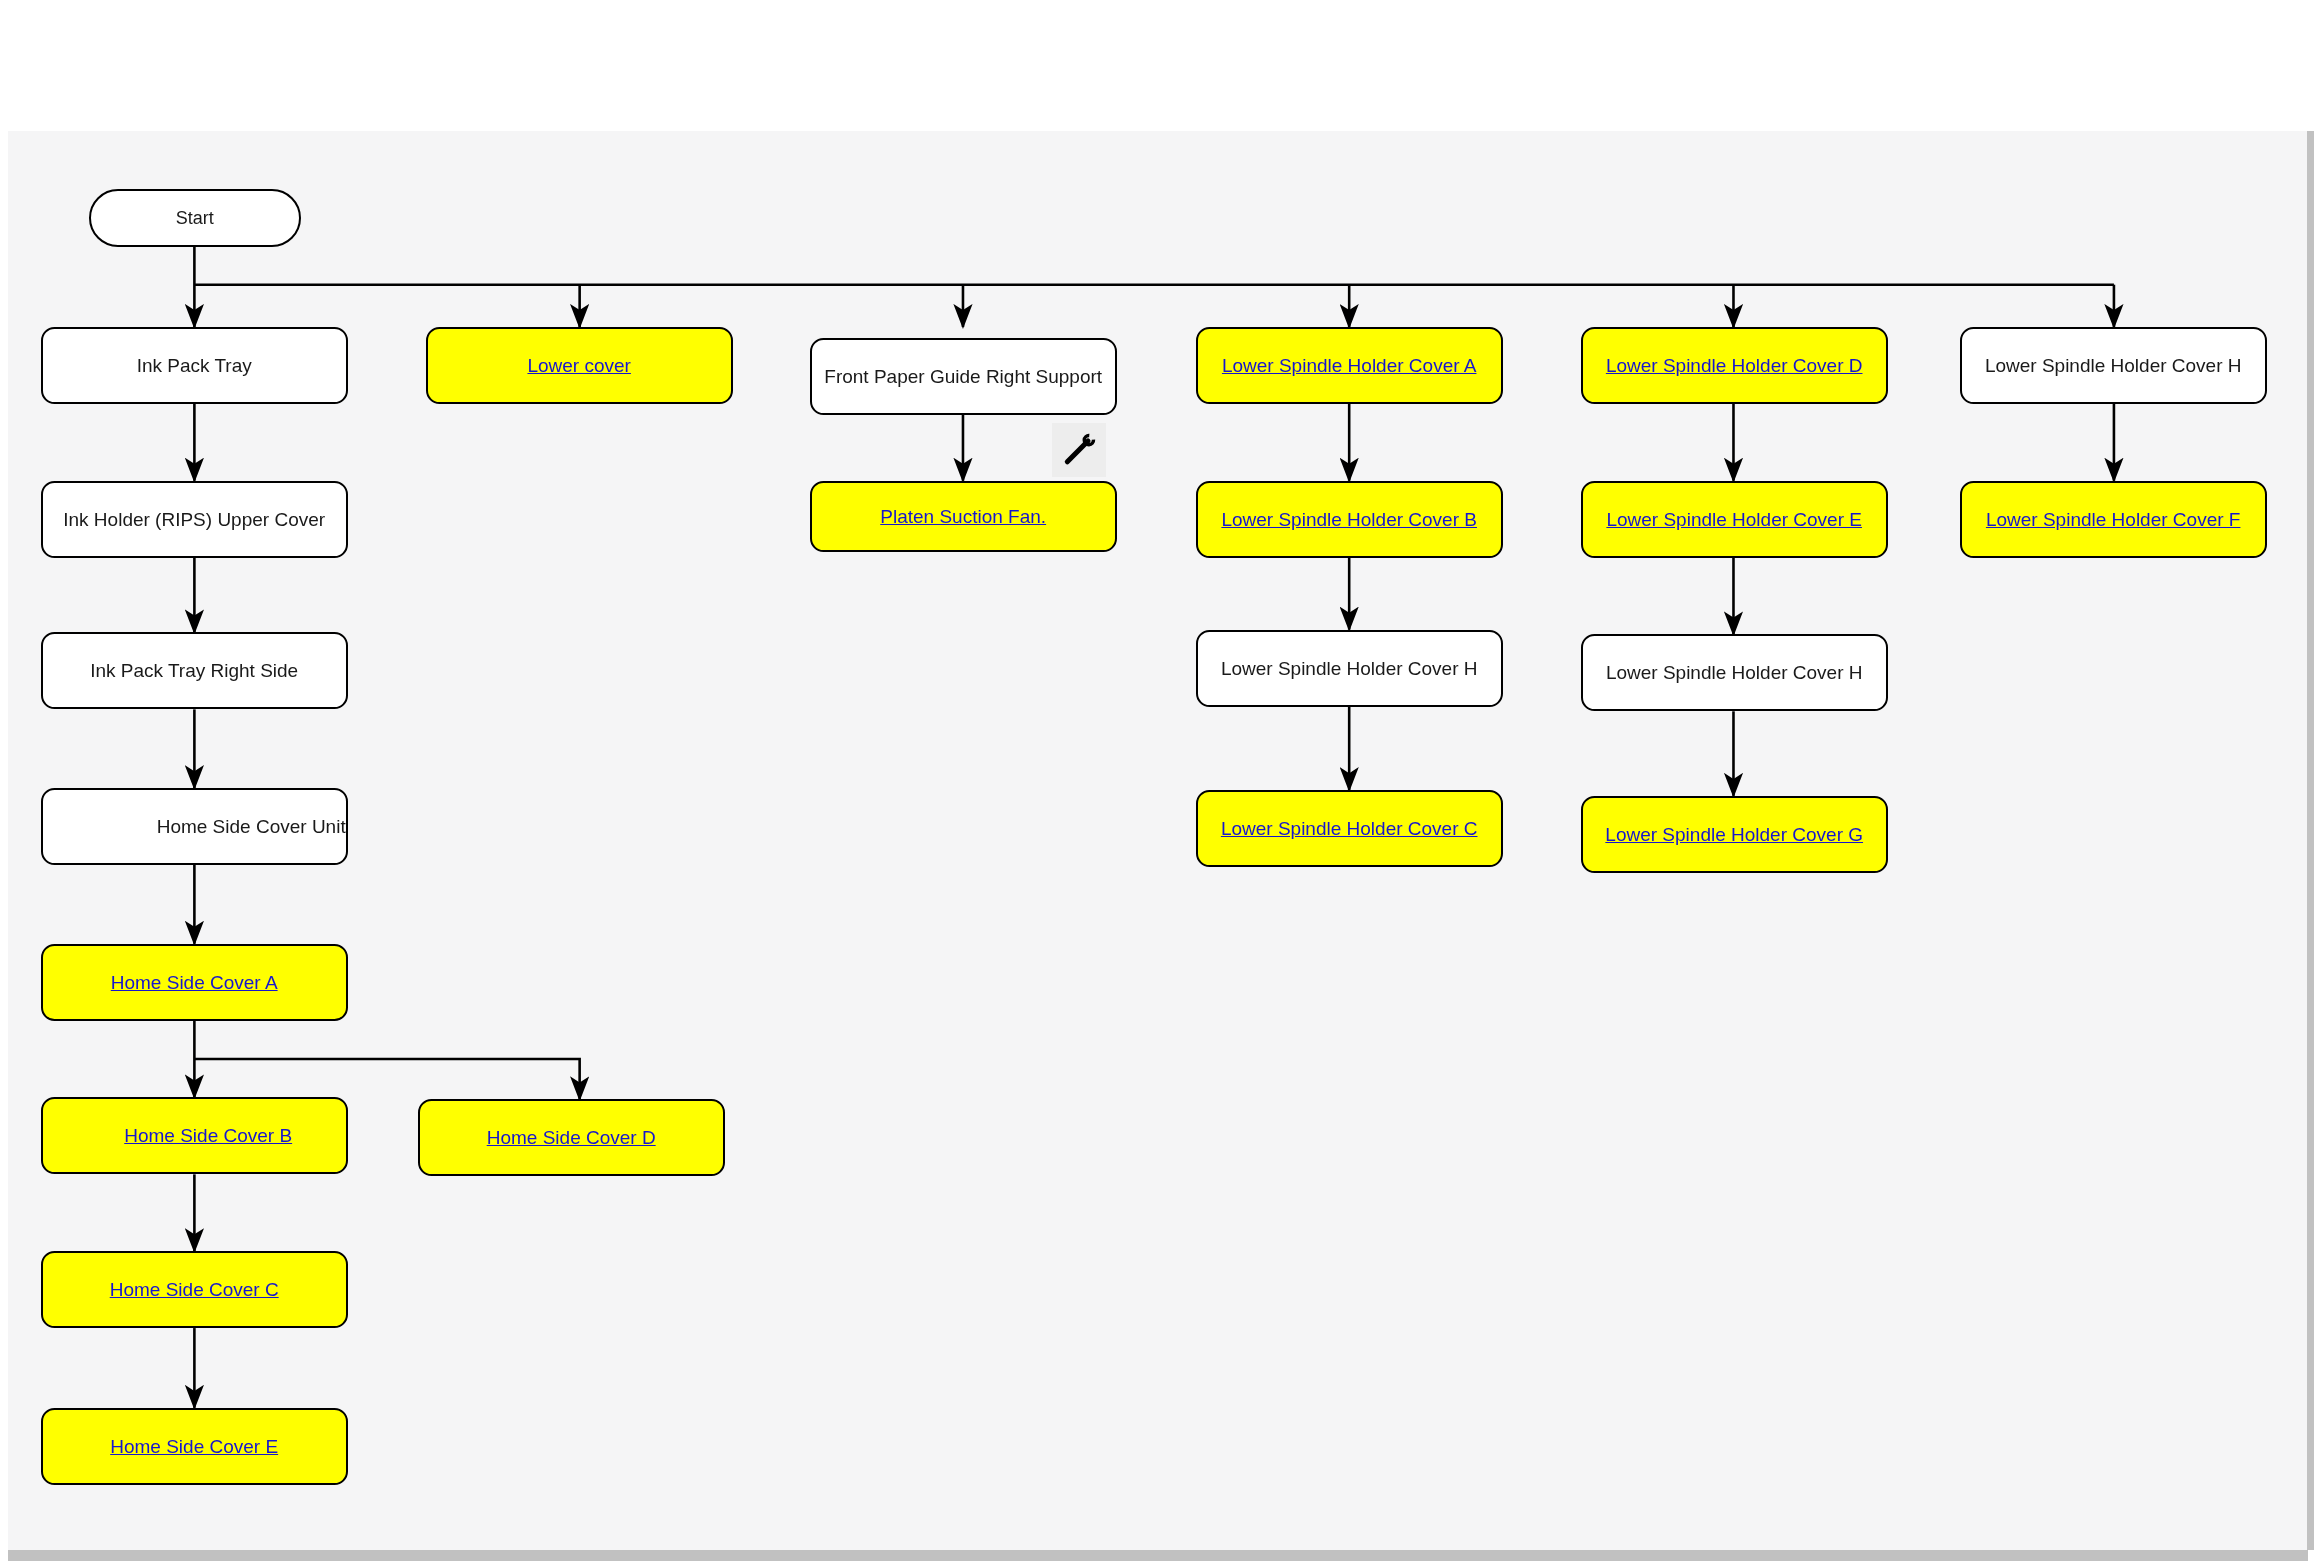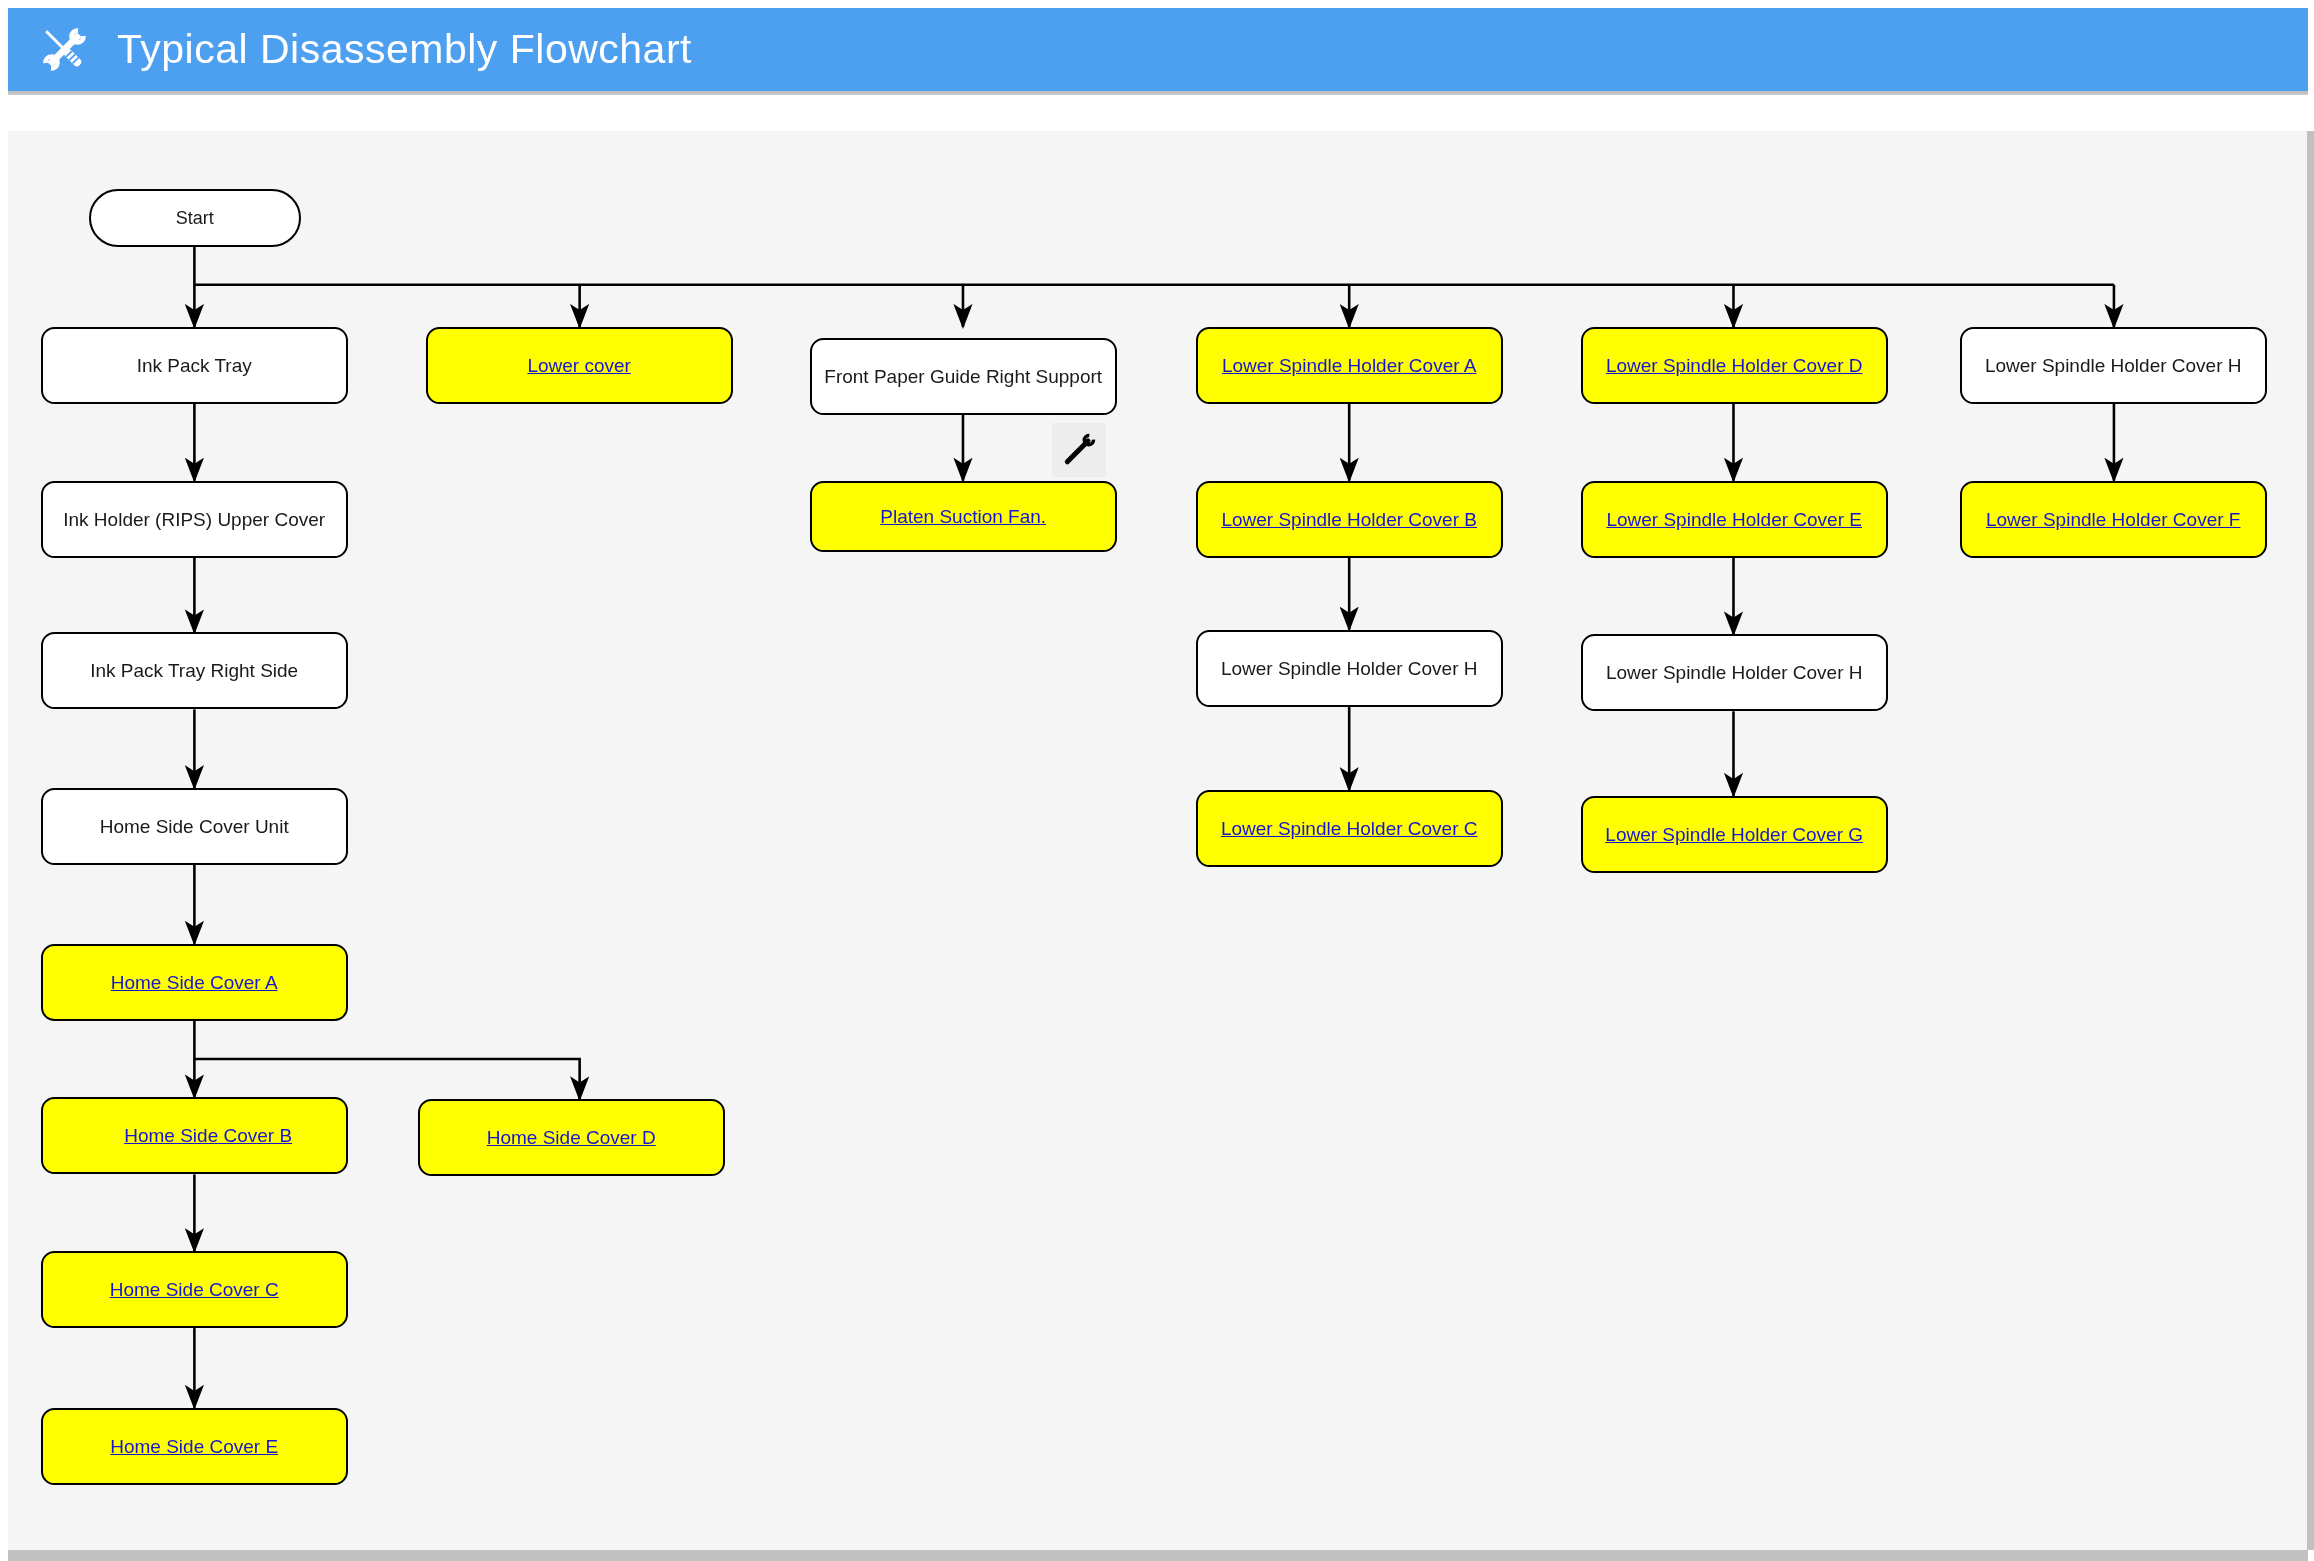--- a/index.html
+++ b/index.html
@@ -19,40 +19,20 @@
   .node.link a{color:#1616CE;text-decoration:underline;cursor:pointer;}
   .wrench-note{position:absolute;background:#EDEDED;display:flex;align-items:center;justify-content:center;}
   .vscroll{position:absolute;right:0;top:131px;width:6.7px;height:1419px;background:#C1C1C1;}
   .hscroll{position:absolute;left:7.7px;top:1550px;width:2300px;height:10.6px;background:#C1C1C1;}
 </style>
 </head>
 <body>
 
 <div class="page">
 
-  <div class="header">
-    <svg class="tools-icon" width="71" height="71" viewBox="-85 -85 170 170">
-
-      <g transform="rotate(45)" fill="#ffffff">
-        <rect x="-62" y="-3.5" width="56" height="7"></rect>
-        <rect x="-6" y="-6.5" width="10" height="13"></rect>
-        <rect x="4" y="-10" width="48" height="20" rx="9"></rect>
-        <rect x="13" y="-10" width="4.5" height="20" fill="#4D9FEF"></rect>
-        <rect x="24" y="-10" width="4.5" height="20" fill="#4D9FEF"></rect>
-        <rect x="35" y="-10" width="4.5" height="20" fill="#4D9FEF"></rect>
-      </g>
-
-      <g transform="rotate(-45)" fill="#ffffff">
-        <rect x="-50" y="-8" width="100" height="16"></rect>
-        <path d="M59.3,12.9 A20,20 0 1 1 59.3,-12.9 L50.9,-5.8 A9,9 0 1 0 50.9,5.8 Z"></path>
-        <path d="M-59.3,12.9 A20,20 0 1 0 -59.3,-12.9 L-50.9,-5.8 A9,9 0 1 1 -50.9,5.8 Z"></path>
-      </g>
-    </svg>
-    <h1>Typical Disassembly Flowchart</h1>
-  </div>
 
   <div class="canvas">
     <svg id="edge-layer" class="edges" width="2300" height="1419" viewBox="0 0 2394 1477">
       <defs>
         <marker id="arrow" viewBox="0 0 13 10" refX="12" refY="5" markerWidth="26" markerHeight="20" markerUnits="userSpaceOnUse" orient="auto">
           <polygon points="0,0 13,5 0,10 3.2,5" fill="#000000"></polygon>
         </marker>
       </defs>
     <path d="M194,120 L194,204" fill="none" stroke="#000000" stroke-width="2.7" marker-end="url(#arrow)"></path>
         <path d="M194,160 L2192,160" fill="none" stroke="#000000" stroke-width="2.7"></path>
@@ -84,21 +64,21 @@
         </div>
         <div class="node plain" style="left: 33px; top: 196px; width: 307px; height: 77px;">
           <span>Ink Pack Tray</span>
         </div>
         <div class="node plain" style="left: 33px; top: 350px; width: 307px; height: 77px;">
           <span>Ink Holder (RIPS) Upper Cover</span>
         </div>
         <div class="node plain" style="left: 33px; top: 501px; width: 307px; height: 77px;">
           <span>Ink Pack Tray Right Side</span>
         </div>
-        <div class="node plain" style="left: 33px; top: 657px; width: 307px; height: 77px;">
+        <div class="node plain" style="left: 33px; top: 657px; width: 307px; height: 77px; justify-content: flex-end;">
           <span>Home Side Cover Unit</span>
         </div>
         <div class="node link" style="left: 33px; top: 813px; width: 307px; height: 77px;">
           <a>Home Side Cover A</a>
         </div>
         <div class="node link" style="left: 33px; top: 966px; width: 307px; height: 77px; padding-left: 28px;">
           <a>Home Side Cover B</a>
         </div>
         <div class="node link" style="left: 33px; top: 1120px; width: 307px; height: 77px;">
           <a>Home Side Cover C</a>

